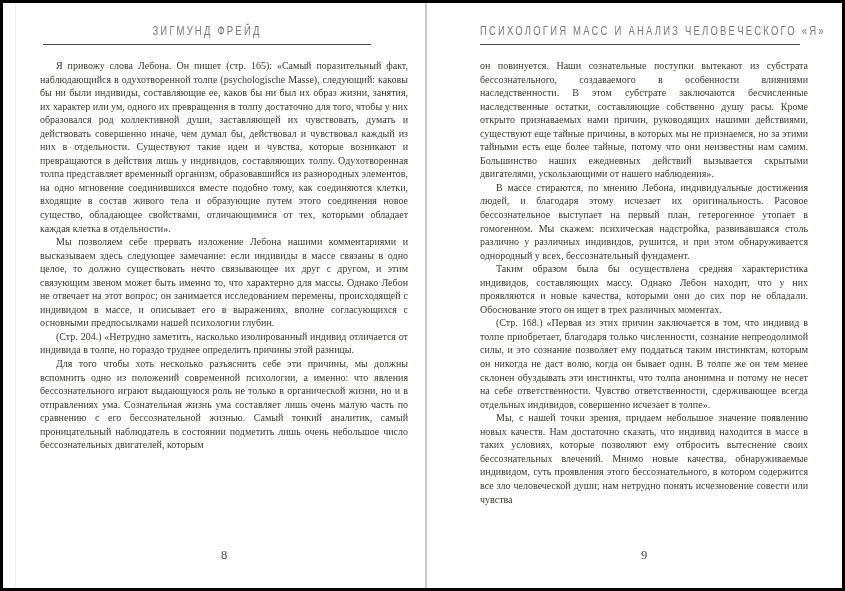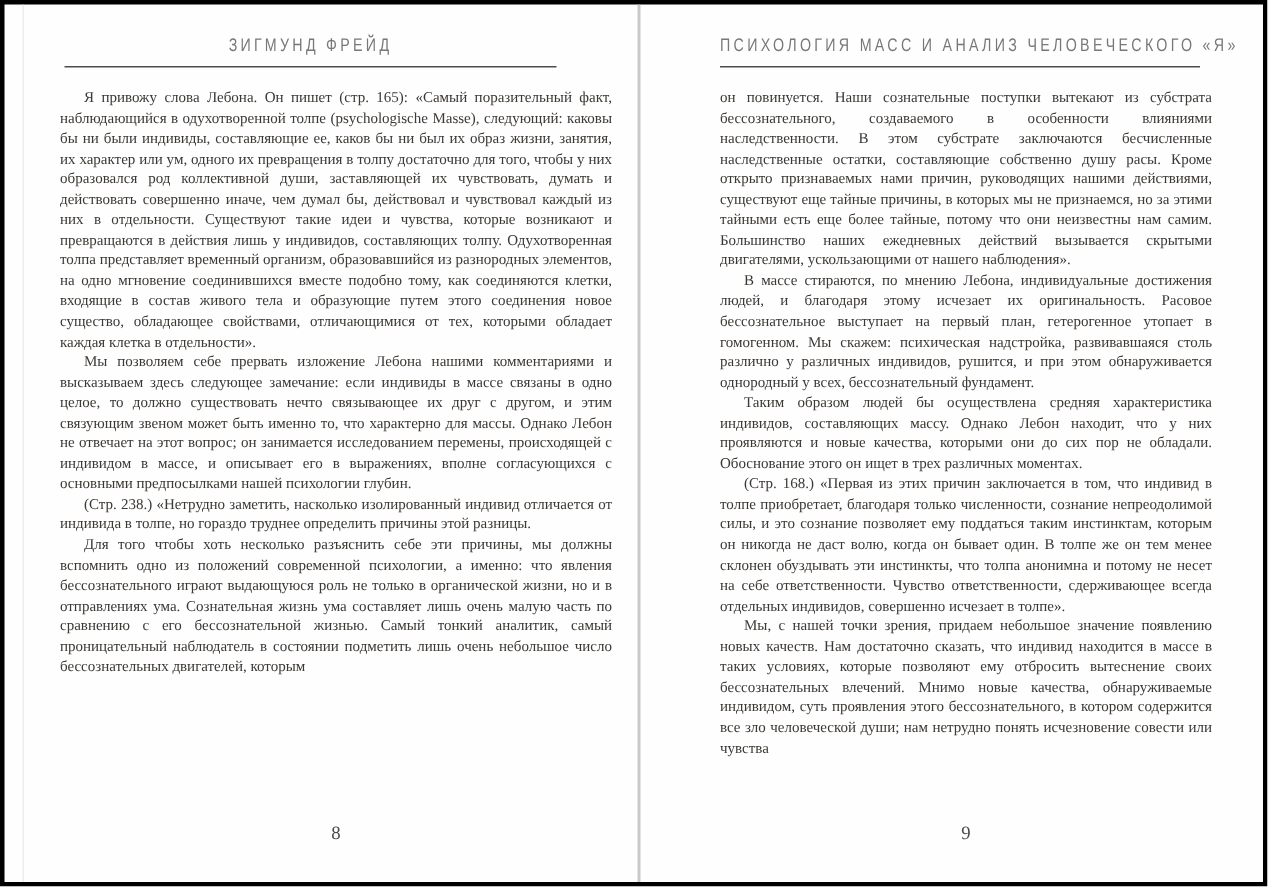--- a/index.html
+++ b/index.html
@@ -99,37 +99,37 @@
 
   <div class="page left">
     <div class="running-head">
       <span class="running-head-text">ЗИГМУНД ФРЕЙД</span>
       <div class="head-rule"></div>
     </div>
 
     <div class="body-text">
       <p>Я привожу слова Лебона. Он пишет (стр. 165): «Самый поразительный факт, наблюдающийся в одухотворенной толпе (psychologische Masse), следующий: каковы бы ни были индивиды, составляющие ее, каков бы ни был их образ жизни, занятия, их характер или ум, одного их превращения в толпу достаточно для того, чтобы у них образовался род коллективной души, заставляющей их чувствовать, думать и действовать совершенно иначе, чем думал бы, действовал и чувствовал каждый из них в отдельности. Существуют такие идеи и чувства, которые возникают и превращаются в действия лишь у индивидов, составляющих толпу. Одухотворенная толпа представляет временный организм, образовавшийся из разнородных элементов, на одно мгновение соединившихся вместе подобно тому, как соединяются клетки, входящие в состав живого тела и образующие путем этого соединения новое существо, обладающее свойствами, отличающимися от тех, которыми обладает каждая клетка в отдельности».</p>
       <p>Мы позволяем себе прервать изложение Лебона нашими комментариями и высказываем здесь следующее замечание: если индивиды в массе связаны в одно целое, то должно существовать нечто связывающее их друг с другом, и этим связующим звеном может быть именно то, что характерно для массы. Однако Лебон не отвечает на этот вопрос; он занимается исследованием перемены, происходящей с индивидом в массе, и описывает его в выражениях, вполне согласующихся с основными предпосылками нашей психологии глубин.</p>
-      <p>(Стр. 238.) «Нетрудно заметить, насколько изолированный индивид отличается от индивида в толпе, но гораздо труднее определить причины этой разницы.</p>
+      <p>(Стр. 204.) «Нетрудно заметить, насколько изолированный индивид отличается от индивида в толпе, но гораздо труднее определить причины этой разницы.</p>
       <p>Для того чтобы хоть несколько разъяснить себе эти причины, мы должны вспомнить одно из положений современной психологии, а именно: что явления бессознательного играют выдающуюся роль не только в органической жизни, но и в отправлениях ума. Сознательная жизнь ума составляет лишь очень малую часть по сравнению с его бессознательной жизнью. Самый тонкий аналитик, самый проницательный наблюдатель в состоянии подметить лишь очень небольшое число бессознательных двигателей, которым</p>
     </div>
 
     <div class="page-number">8</div>
   </div>
 
   <div class="page right">
     <div class="running-head">
       <span class="running-head-text">ПСИХОЛОГИЯ МАСС И АНАЛИЗ ЧЕЛОВЕЧЕСКОГО «Я»</span>
       <div class="head-rule"></div>
     </div>
 
     <div class="body-text">
       <p class="no-indent">он повинуется. Наши сознательные поступки вытекают из субстрата бессознательного, создаваемого в особенности влияниями наследственности. В этом субстрате заключаются бесчисленные наследственные остатки, составляющие собственно душу расы. Кроме открыто признаваемых нами причин, руководящих нашими действиями, существуют еще тайные причины, в которых мы не признаемся, но за этими тайными есть еще более тайные, потому что они неизвестны нам самим. Большинство наших ежедневных действий вызывается скрытыми двигателями, ускользающими от нашего наблюдения».</p>
       <p>В массе стираются, по мнению Лебона, индивидуальные достижения людей, и благодаря этому исчезает их оригинальность. Расовое бессознательное выступает на первый план, гетерогенное утопает в гомогенном. Мы скажем: психическая надстройка, развивавшаяся столь различно у различных индивидов, рушится, и при этом обнаруживается однородный у всех, бессознательный фундамент.</p>
-      <p>Таким образом людей бы осуществлена средняя характеристика индивидов, составляющих массу. Однако Лебон находит, что у них проявляются и новые качества, которыми они до сих пор не обладали. Обоснование этого он ищет в трех различных моментах.</p>
+      <p>Таким образом была бы осуществлена средняя характеристика индивидов, составляющих массу. Однако Лебон находит, что у них проявляются и новые качества, которыми они до сих пор не обладали. Обоснование этого он ищет в трех различных моментах.</p>
       <p>(Стр. 168.) «Первая из этих причин заключается в том, что индивид в толпе приобретает, благодаря только численности, сознание непреодолимой силы, и это сознание позволяет ему поддаться таким инстинктам, которым он никогда не даст волю, когда он бывает один. В толпе же он тем менее склонен обуздывать эти инстинкты, что толпа анонимна и потому не несет на себе ответственности. Чувство ответственности, сдерживающее всегда отдельных индивидов, совершенно исчезает в толпе».</p>
       <p>Мы, с нашей точки зрения, придаем небольшое значение появлению новых качеств. Нам достаточно сказать, что индивид находится в массе в таких условиях, которые позволяют ему отбросить вытеснение своих бессознательных влечений. Мнимо новые качества, обнаруживаемые индивидом, суть проявления этого бессознательного, в котором содержится все зло человеческой души; нам нетрудно понять исчезновение совести или чувства</p>
     </div>
 
     <div class="page-number">9</div>
   </div>
 
 </div>
 
 </body></html>

